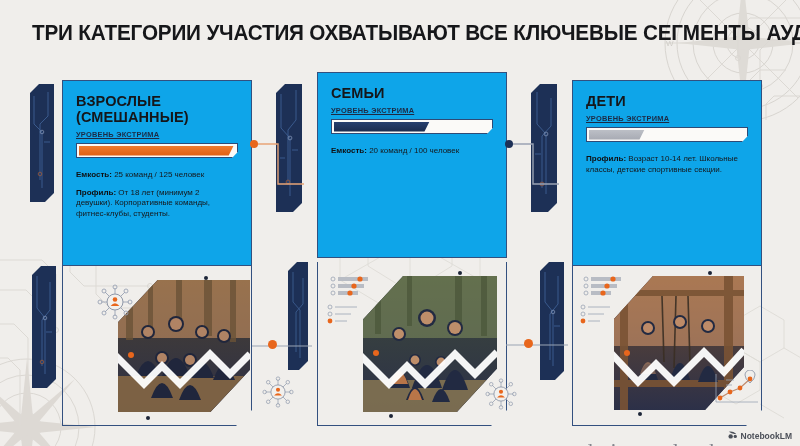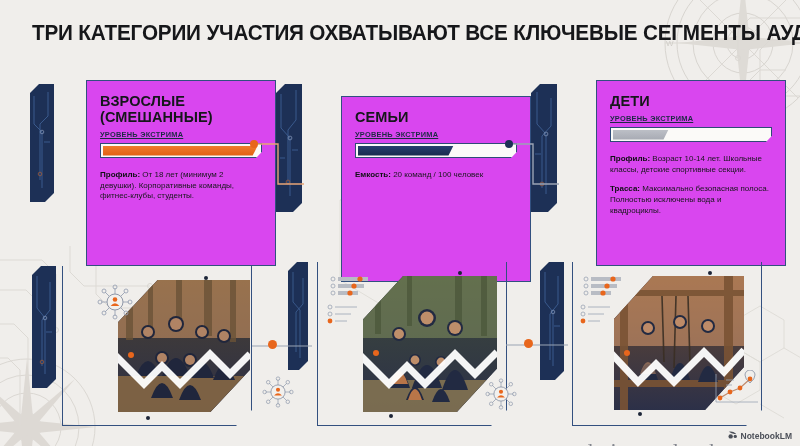--- a/index.html
+++ b/index.html
@@ -31,24 +31,23 @@
     position: absolute; background: #1d3056; z-index: 3;
     clip-path: polygon(0 9px, 9px 0, 100% 0, 100% calc(100% - 9px),
                        calc(100% - 9px) 100%, 0 100%);
     overflow: hidden;
   }
   .navybar svg { position: absolute; inset: 0; }
 
   
   .card {
     position: absolute; z-index: 4;
-    background: #d946ef;
+    background: #0ea5e9;
     border: 1px solid #32507f;
     padding: 12px 13px 8px 13px;
-    margin-left: 24px;
   }
   .card-title {
     font-family: "Liberation Sans Narrow", "Liberation Sans", sans-serif;
     font-size: 14.5px; font-weight: bold; color: #15161a;
     letter-spacing: 0.1px; margin-bottom: 5px;
   }
   .card-sub {
     font-size: 7.4px; font-weight: bold; color: #1d2a44;
     letter-spacing: 0.25px; margin-bottom: 4px; text-decoration: underline;
   }
@@ -295,50 +294,50 @@
   <line x1="0" y1="2" x2="62" y2="2" stroke="#9aa3b4" stroke-width="1.2"></line>
 </svg>
 
 <div class="card" style="left:62px; top:80px; width:190px; height:186px;">
   <div class="card-title">ВЗРОСЛЫЕ (СМЕШАННЫЕ)</div>
   <div class="card-sub">УРОВЕНЬ ЭКСТРИМА</div>
   <div class="bar-outer">
     <div class="bar-fill" style="width:97%; background:linear-gradient(180deg,#ef7b2e,#e05f12);"></div>
   </div>
   <div class="field">
+    <b>Емкость:</b>
+    <span>25 команд / 125 человек</span>
+  </div>
+  <div class="field">
     <b>Профиль:</b>
     <span>От 18 лет (минимум 2 девушки). Корпоративные команды, фитнес-клубы, студенты.</span>
   </div>
 </div>
 
-<div class="card" style="left:317px; top:96px; width:190px; height:186px;">
+<div class="card" style="left:317px; top:72px; width:190px; height:186px;">
   <div class="card-title">СЕМЬИ</div>
   <div class="card-sub">УРОВЕНЬ ЭКСТРИМА</div>
   <div class="bar-outer">
     <div class="bar-fill" style="width:60%; background:linear-gradient(180deg,#27406f,#1a2b4d);"></div>
   </div>
   <div class="field">
     <b>Емкость:</b>
     <span>20 команд / 100 человек</span>
   </div>
 </div>
 
 <div class="card" style="left:572px; top:80px; width:190px; height:186px;">
   <div class="card-title">ДЕТИ</div>
   <div class="card-sub">УРОВЕНЬ ЭКСТРИМА</div>
   <div class="bar-outer">
     <div class="bar-fill" style="width:35%; background:linear-gradient(180deg,#bcbfc6,#a7aab3);"></div>
   </div>
   <div class="field">
     <b>Профиль:</b>
     <span>Возраст 10-14 лет. Школьные классы, детские спортивные секции.</span>
-  </div>
-  <div class="field" style="margin-top:9px;">
-    <b>Трасса:</b>
-    <span>Максимально безопасная полоса. Полностью исключены вода и квадроциклы.</span>
   </div>
 </div>
 
 <div class="photo-panel" style="left:62px; top:266px; width:190px; height:160px;">
   <div class="photo-frame"></div>
 
   <div class="photo" style="left:56px; top:14px; width:132px; height:132px;">
     <svg class="photo-inner" viewBox="0 0 132 132" preserveAspectRatio="xMidYMid slice">
       <defs>
         <linearGradient id="duoA" x1="0" y1="0" x2="0" y2="1">

